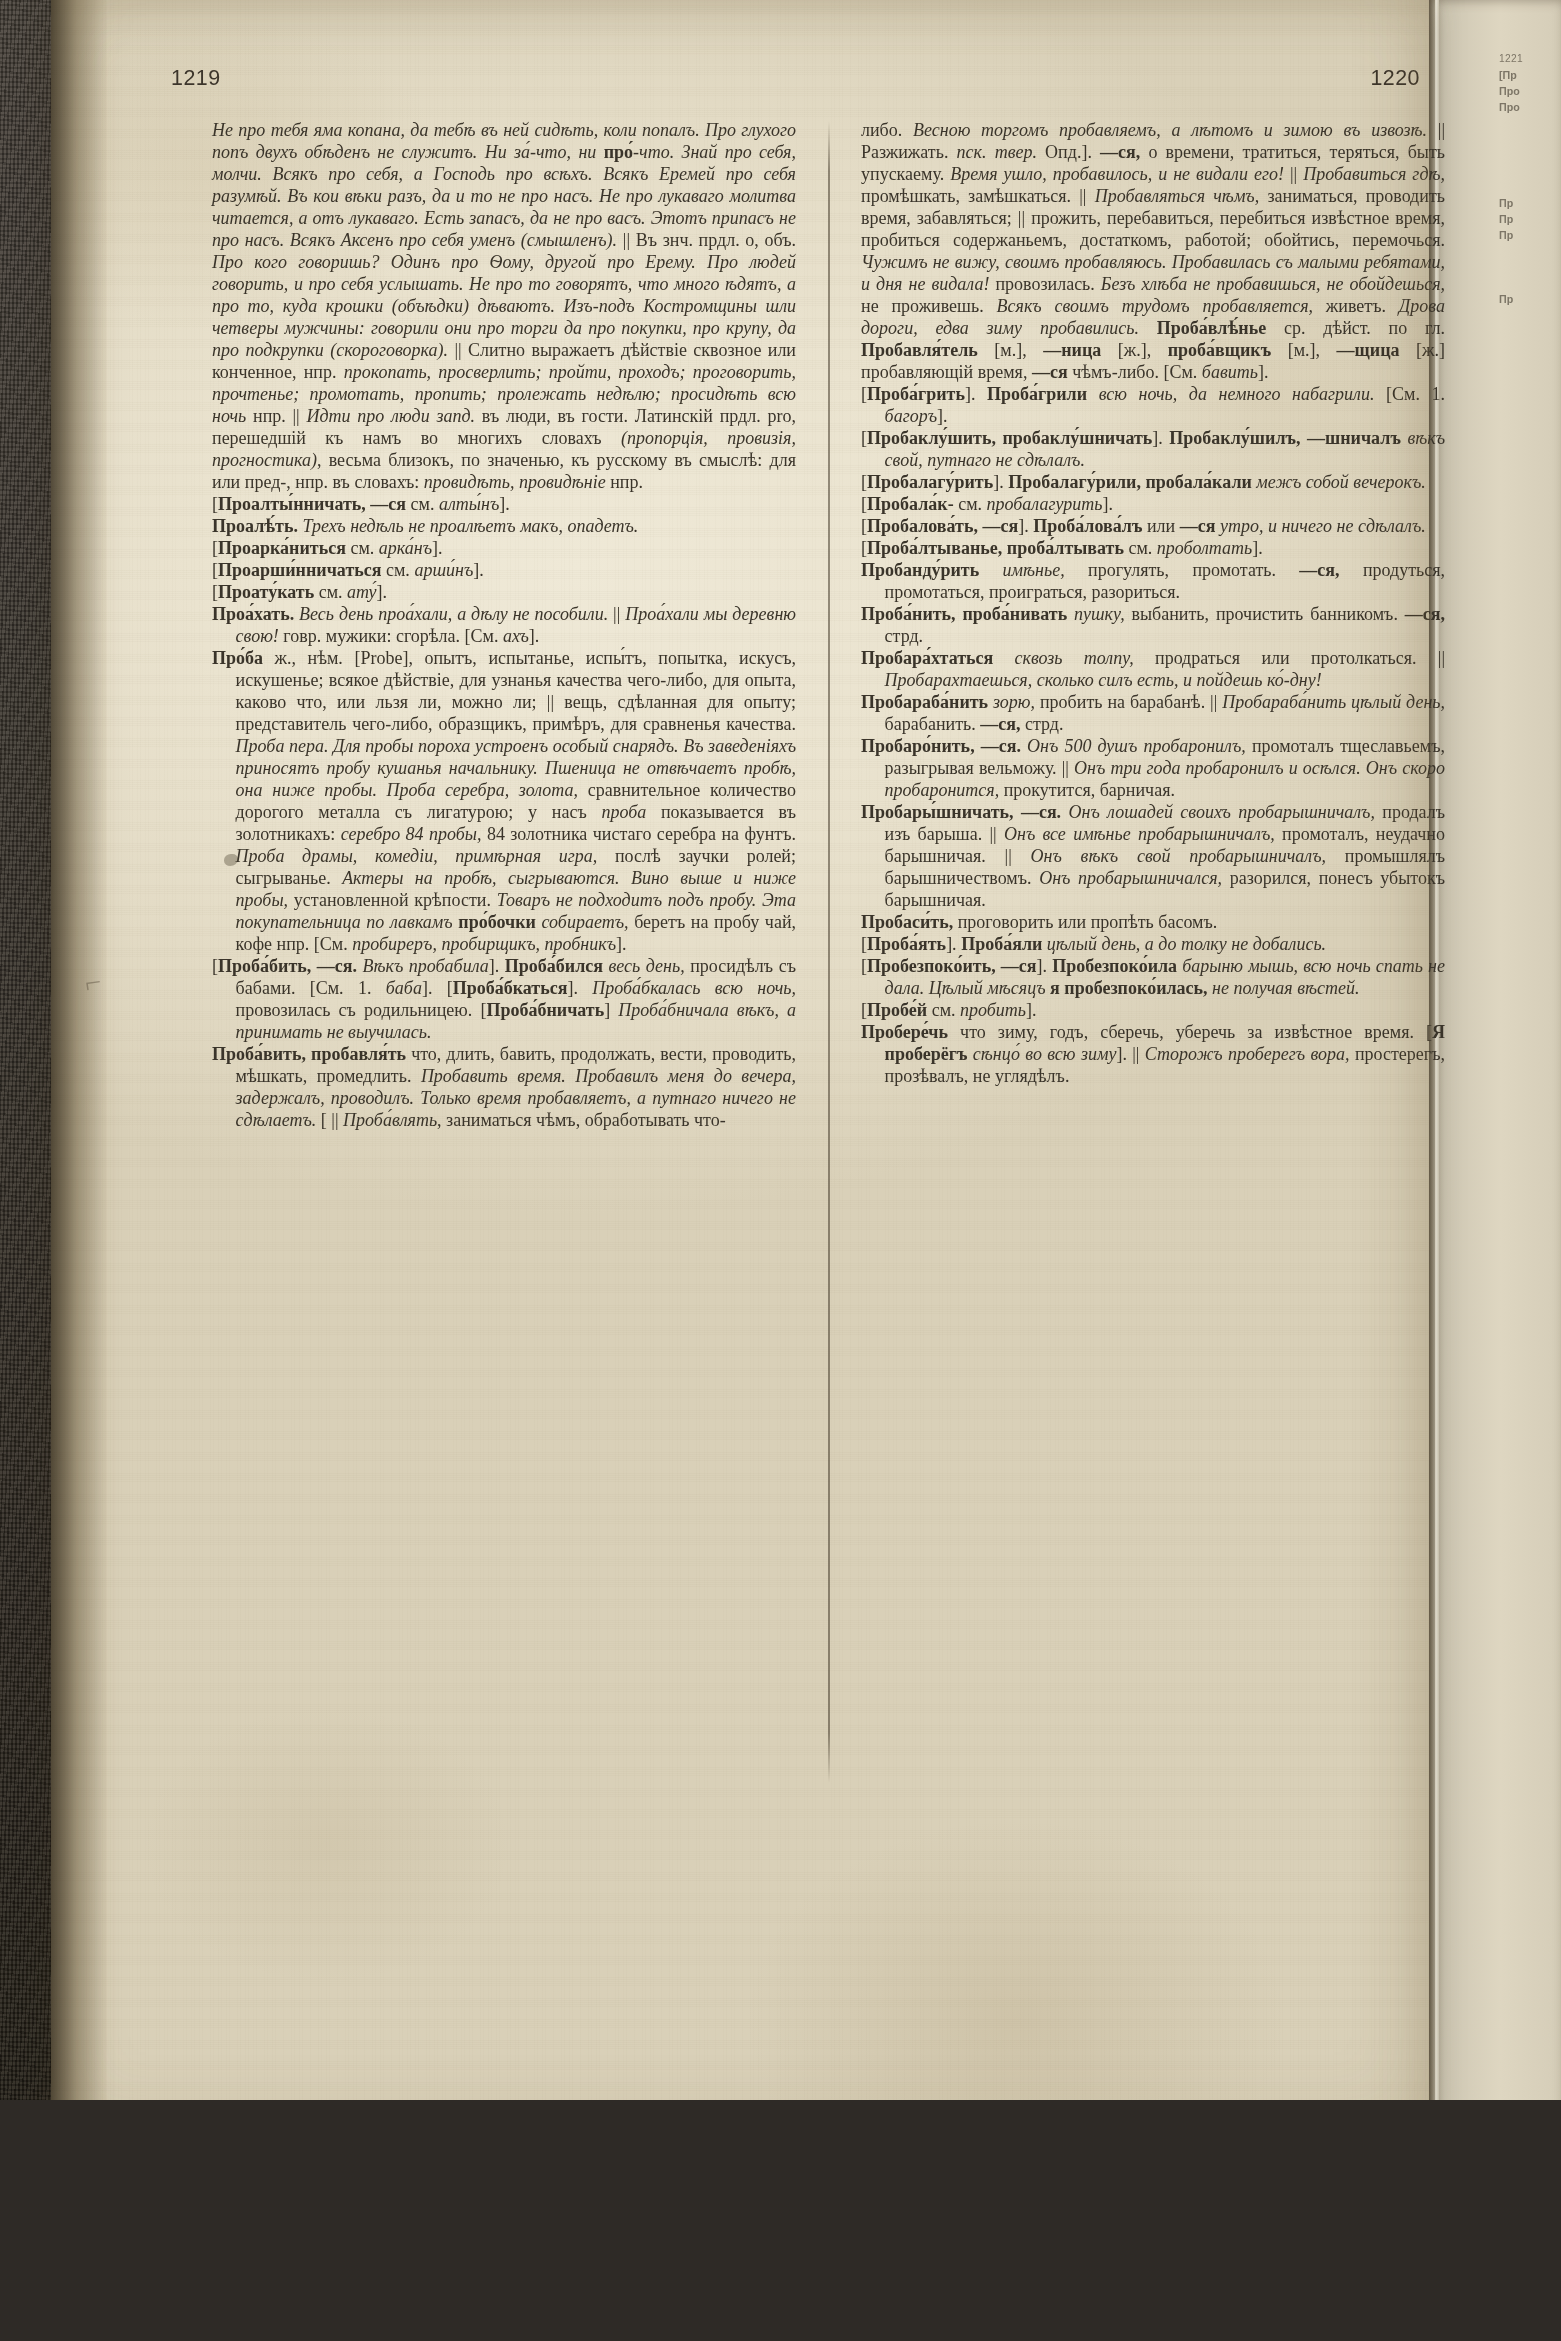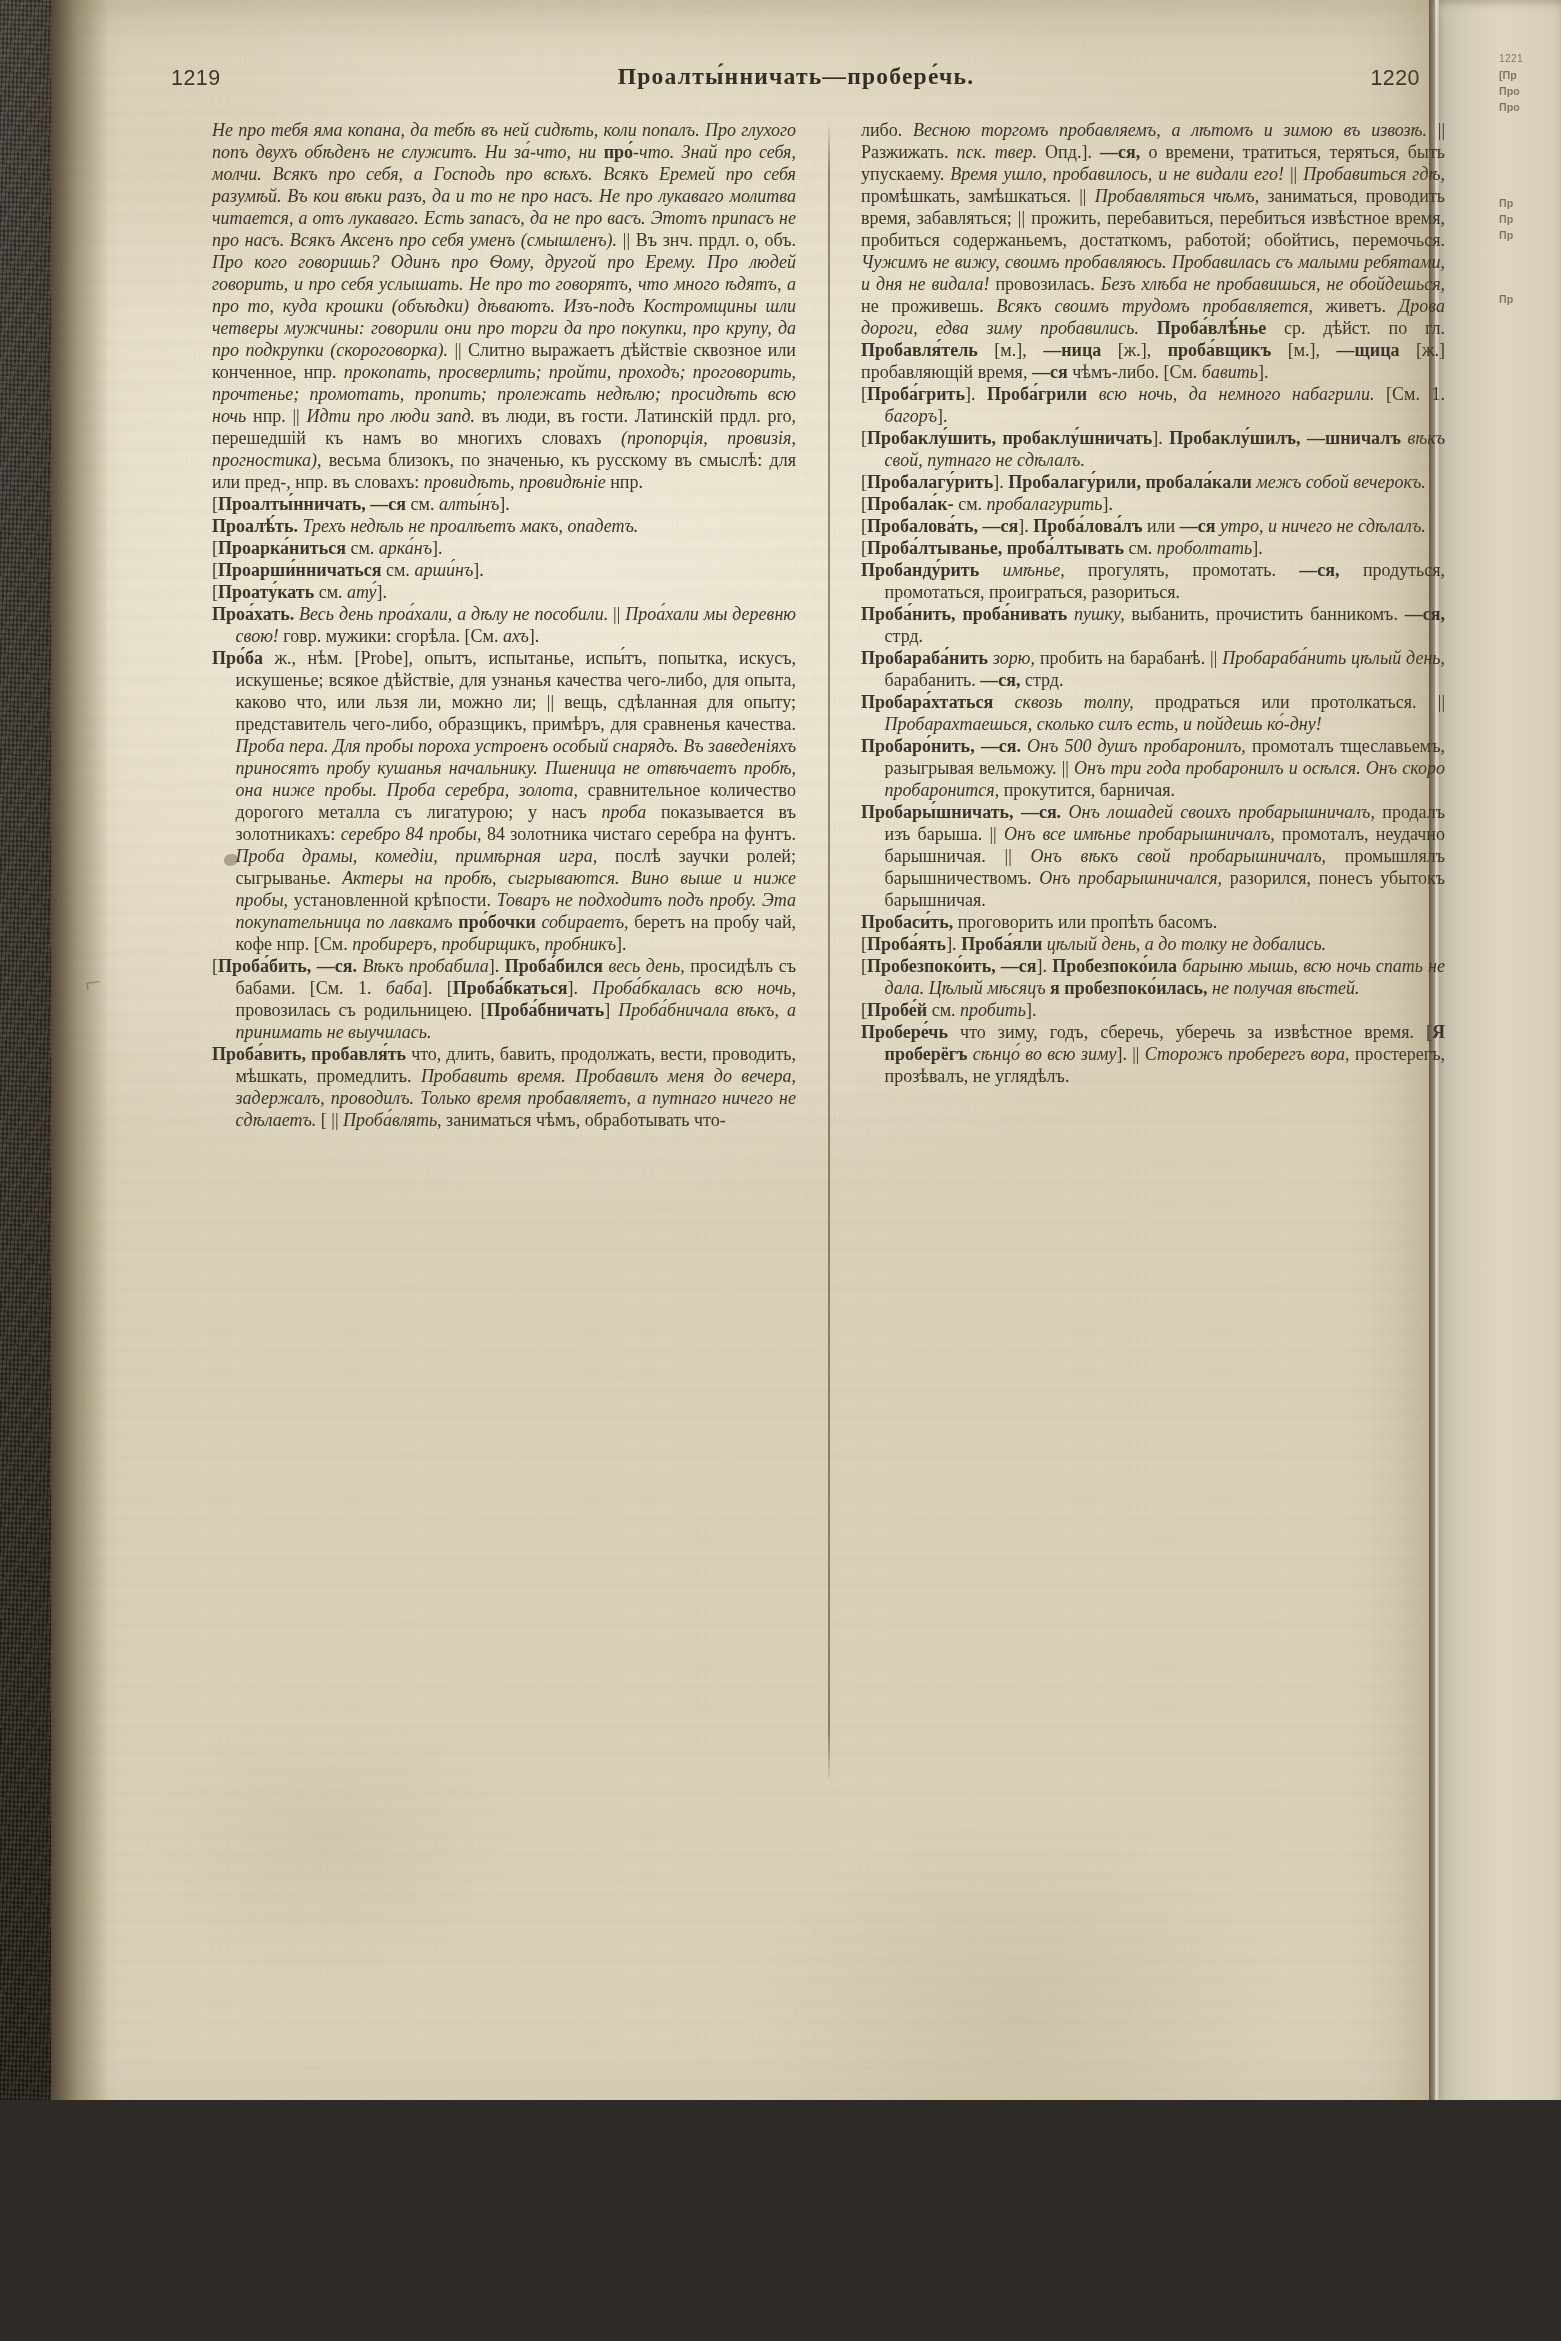--- a/index.html
+++ b/index.html
@@ -236,21 +236,20 @@
       <div class="hw" style="min-height: 16px;">Пр</div>
     </div>
   <div id="gutter"></div>
   <div id="gutter-line"></div>
 
   <div id="sheet">
     <div id="sheet-grain"></div>
 
     <div id="head">
       <div id="folio-left">1219</div>
-      <div id="running-title">Проалты́нничать—пробере́чь.</div>
       <div id="folio-right">1220</div>
     </div>
 
     <div id="body">
       <div id="col-rule"></div>
       <div class="col" id="col-left">
           <p class="run"><span class="it">Не про тебя яма копана, да тебѣ въ ней сидѣть, коли попалъ. Про глухого попъ двухъ обѣденъ не служитъ. Ни за́-что, ни </span><span class="hw">про́</span><span class="it">-что. Знай про себя, молчи. Всякъ про себя, а Господь про всѣхъ. Всякъ Еремей про себя разумѣй. Въ кои вѣки разъ, да и то не про насъ. Не про лукаваго молитва читается, а отъ лукаваго. Есть запасъ, да не про васъ. Этотъ припасъ не про насъ. Всякъ Аксенъ про себя уменъ (смышленъ).</span><span class="bar"> || Въ знч. прдл. о, объ. </span><span class="it">Про кого говоришь? Одинъ про Ѳому, другой про Ерему. Про людей говорить, и про себя услышать. Не про то говорятъ, что много ѣдятъ, а про то, куда крошки (объѣдки) дѣваютъ. Изъ-подъ Костромщины шли четверы мужчины: говорили они про торги да про покупки, про крупу, да про подкрупки (скороговорка).</span><span class="bar"> || Слитно выражаетъ дѣйствіе сквозное или конченное, нпр. </span><span class="it">прокопать, просверлить; пройти, проходъ; проговорить, прочтенье; промотать, пропить; пролежать недѣлю; просидѣть всю ночь </span><span class="">нпр.</span><span class="bar"> || </span><span class="it">Идти про люди запд. </span><span class="">въ люди, въ гости. Латинскій прдл. pro, перешедшій къ намъ во многихъ словахъ </span><span class="it">(пропорція, провизія, прогностика)</span><span class="">, весьма близокъ, по значенью, къ русскому въ смыслѣ: для или пред-, нпр. въ словахъ: </span><span class="it">провидѣть, провидѣніе </span><span class="">нпр.</span></p>
           <p class="entry"><span class="">[</span><span class="hw">Проалты́нничать, —ся</span><span class=""> см. </span><span class="it">алты́нъ</span><span class="">].</span></p>
           <p class="entry"><span class="hw">Проалѣ́ть.</span><span class="it"> Трехъ недѣль не проалѣетъ макъ, опадетъ.</span></p>
           <p class="entry"><span class="">[</span><span class="hw">Проарка́ниться</span><span class=""> см. </span><span class="it">арка́нъ</span><span class="">].</span></p>
@@ -264,22 +263,22 @@
       <div class="col" id="col-right">
           <p class="run"><span class="">либо. </span><span class="it">Весною торгомъ пробавляемъ, а лѣтомъ и зимою въ извозѣ.</span><span class="bar"> || </span><span class="">Разжижать. </span><span class="sm">пск. твер. </span><span class="">Опд.]. </span><span class="hw">—ся,</span><span class=""> о времени, тратиться, теряться, быть упускаему. </span><span class="it">Время ушло, пробавилось, и не видали его!</span><span class="bar"> || </span><span class="it">Пробавиться гдѣ, </span><span class="">промѣшкать, замѣшкаться.</span><span class="bar"> || </span><span class="it">Пробавляться чѣмъ, </span><span class="">заниматься, проводить время, забавляться;</span><span class="bar"> || </span><span class="">прожить, перебавиться, перебиться извѣстное время, пробиться содержаньемъ, достаткомъ, работой; обойтись, перемочься. </span><span class="it">Чужимъ не вижу, своимъ пробавляюсь. Пробавилась съ малыми ребятами, и дня не видала! </span><span class="">провозилась. </span><span class="it">Безъ хлѣба не пробавишься, не обойдешься, </span><span class="">не проживешь. </span><span class="it">Всякъ своимъ трудомъ пробавляется, </span><span class="">живетъ. </span><span class="it">Дрова дороги, едва зиму пробавились. </span><span class="hw">Проба́влѣ́нье </span><span class="">ср. дѣйст. по гл. </span><span class="hw">Пробавля́тель </span><span class="">[м.], </span><span class="hw">—ница </span><span class="">[ж.], </span><span class="hw">проба́вщикъ </span><span class="">[м.], </span><span class="hw">—щица </span><span class="">[ж.] пробавляющій время, </span><span class="hw">—ся </span><span class="">чѣмъ-либо. [См. </span><span class="it">бавить</span><span class="">].</span></p>
           <p class="entry"><span class="">[</span><span class="hw">Проба́грить</span><span class="">]. </span><span class="hw">Проба́грили </span><span class="it">всю ночь, да немного набагрили. </span><span class="">[См. 1. </span><span class="it">багоръ</span><span class="">].</span></p>
           <p class="entry"><span class="">[</span><span class="hw">Пробаклу́шить, пробаклу́шничать</span><span class="">]. </span><span class="hw">Пробаклу́шилъ, —шничалъ </span><span class="it">вѣкъ свой, путнаго не сдѣлалъ.</span></p>
           <p class="entry"><span class="">[</span><span class="hw">Пробалагу́рить</span><span class="">]. </span><span class="hw">Пробалагу́рили, пробала́кали </span><span class="it">межъ собой вечерокъ.</span></p>
           <p class="entry"><span class="">[</span><span class="hw">Пробала́к-</span><span class=""> см. </span><span class="it">пробалагурить</span><span class="">].</span></p>
           <p class="entry"><span class="">[</span><span class="hw">Пробалова́ть, —ся</span><span class="">]. </span><span class="hw">Проба́лова́лъ </span><span class="">или </span><span class="hw">—ся </span><span class="it">утро, и ничего не сдѣлалъ.</span></p>
           <p class="entry"><span class="">[</span><span class="hw">Проба́лтыванье, проба́лтывать </span><span class="">см. </span><span class="it">проболтать</span><span class="">].</span></p>
           <p class="entry"><span class="hw">Пробанду́рить </span><span class="it">имѣнье, </span><span class="">прогулять, промотать. </span><span class="hw">—ся,</span><span class=""> продуться, промотаться, проиграться, разориться.</span></p>
           <p class="entry"><span class="hw">Проба́нить, проба́нивать </span><span class="it">пушку, </span><span class="">выбанить, прочистить банникомъ. </span><span class="hw">—ся,</span><span class=""> стрд.</span></p>
+          <p class="entry"><span class="hw">Пробара́хтаться </span><span class="it">сквозь толпу, </span><span class="">продраться или протолкаться.</span><span class="bar"> || </span><span class="it">Пробарахтаешься, сколько силъ есть, и пойдешь ко́-дну!</span></p>
           <p class="entry"><span class="hw">Пробараба́нить </span><span class="it">зорю, </span><span class="">пробить на барабанѣ.</span><span class="bar"> || </span><span class="it">Пробараба́нить цѣлый день, </span><span class="">барабанить. </span><span class="hw">—ся,</span><span class=""> стрд.</span></p>
-          <p class="entry"><span class="hw">Пробара́хтаться </span><span class="it">сквозь толпу, </span><span class="">продраться или протолкаться.</span><span class="bar"> || </span><span class="it">Пробарахтаешься, сколько силъ есть, и пойдешь ко́-дну!</span></p>
           <p class="entry"><span class="hw">Пробаро́нить, —ся.</span><span class="it"> Онъ 500 душъ пробаронилъ, </span><span class="">промоталъ тщеславьемъ, разыгрывая вельможу.</span><span class="bar"> || </span><span class="it">Онъ три года пробаронилъ и осѣлся. Онъ скоро пробаронится, </span><span class="">прокутится, барничая.</span></p>
           <p class="entry"><span class="hw">Пробары́шничать, —ся.</span><span class="it"> Онъ лошадей своихъ пробарышничалъ, </span><span class="">продалъ изъ барыша.</span><span class="bar"> || </span><span class="it">Онъ все имѣнье пробарышничалъ, </span><span class="">промоталъ, неудачно барышничая.</span><span class="bar"> || </span><span class="it">Онъ вѣкъ свой пробарышничалъ, </span><span class="">промышлялъ барышничествомъ. </span><span class="it">Онъ пробарышничался, </span><span class="">разорился, понесъ убытокъ барышничая.</span></p>
           <p class="entry"><span class="hw">Пробаси́ть,</span><span class=""> проговорить или пропѣть басомъ.</span></p>
           <p class="entry"><span class="">[</span><span class="hw">Проба́ять</span><span class="">]. </span><span class="hw">Проба́яли </span><span class="it">цѣлый день, а до толку не добались.</span></p>
           <p class="entry"><span class="">[</span><span class="hw">Пробезпоко́ить, —ся</span><span class="">]. </span><span class="hw">Пробезпоко́ила </span><span class="it">барыню мышь, всю ночь спать не дала. Цѣлый мѣсяцъ </span><span class="hw">я пробезпоко́илась, </span><span class="it">не получая вѣстей.</span></p>
           <p class="entry"><span class="">[</span><span class="hw">Пробе́й </span><span class="">см. </span><span class="it">пробить</span><span class="">].</span></p>
           <p class="entry"><span class="hw">Пробере́чь </span><span class="">что зиму, годъ, сберечь, уберечь за извѣстное время. [</span><span class="hw">Я проберёгъ </span><span class="it">сѣнцо́ во всю зиму</span><span class="">].</span><span class="bar"> || </span><span class="it">Сторожъ проберегъ вора, </span><span class="">простерегъ, прозѣвалъ, не углядѣлъ.</span></p>
         </div>
     </div>
 

